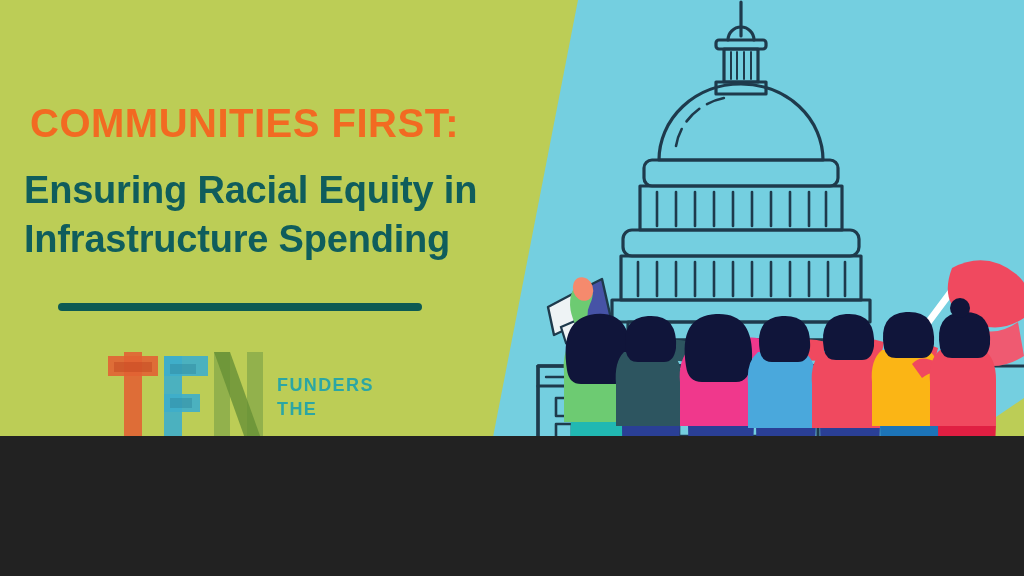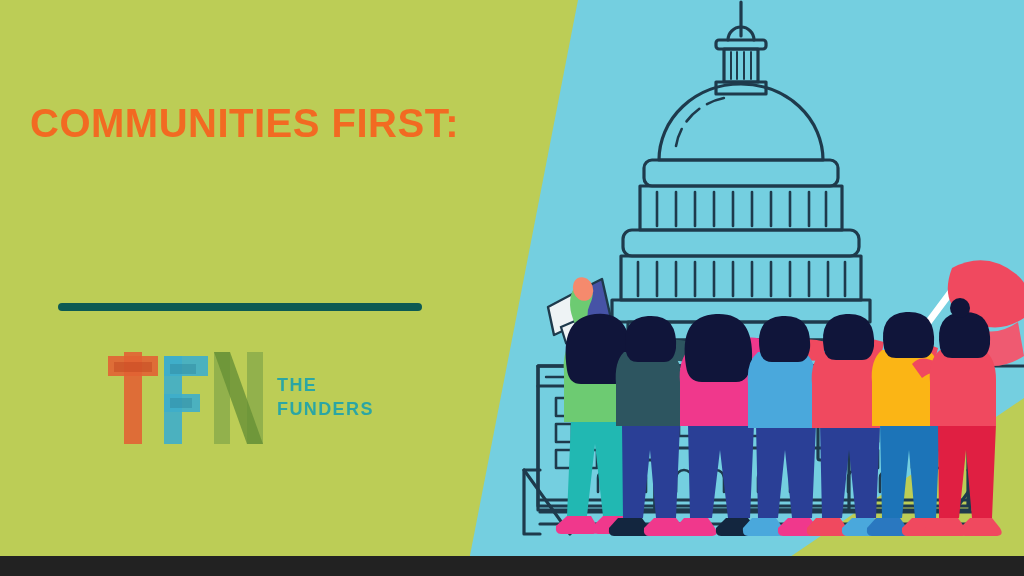--- a/index.html
+++ b/index.html
@@ -1,18 +1,18 @@
 <!DOCTYPE html>
 <html><head>
 <meta charset="utf-8">
 <style>
   html,body{margin:0;padding:0;background:#222;}
   #poster{
     position:relative;
-    width:1024px;height:556px;
+    width:1024px;height:436px;
     overflow:hidden;
     font-family:"Liberation Sans", sans-serif;
     background:#bccd56;
   }
   #bg-svg, #art-svg{position:absolute;top:0;left:0;width:1024px;height:576px;display:block;}
 
   
   #text-col{
     position:absolute;left:0;top:0;width:560px;height:576px;
     z-index:5;
@@ -261,20 +261,22 @@
       <path d="M934 518 h24 l7 10 q5 8 -5 8 h-30 q-6 0 -5 -8 Z" fill="#f0495f"></path>
       <path d="M970 518 h22 l8 10 q5 8 -5 8 h-30 q-6 0 -5 -8 Z" fill="#f0495f"></path>
     </g>
   </svg>
 
   <div id="text-col">
 
     <div id="headline">COMMUNITIES FIRST:</div>
 
     <div id="subline">
+      <div>Ensuring Racial Equity in</div>
+      <div>Infrastructure Spending</div>
     </div>
 
     <div id="rule"></div>
 
     <div id="logo">
       <div id="logo-mark">
         <svg viewBox="0 0 155 92" width="155" height="92">
 
           <g opacity="0.85">
             <rect x="0" y="4" width="50" height="20" fill="#e8502e" opacity="0.9"></rect>
@@ -291,19 +293,19 @@
           </g>
 
           <g opacity="0.9">
             <rect x="106" y="0" width="16" height="92" fill="#8aab4a" opacity="0.92"></rect>
             <rect x="139" y="0" width="16" height="92" fill="#8aab4a" opacity="0.92"></rect>
             <polygon points="106,0 122,0 155,92 139,92" fill="#5e8a33" opacity="0.8"></polygon>
           </g>
         </svg>
       </div>
       <div id="logo-words">
+        <span>FUNDERS</span>
         <span>THE</span>
-        <span>FUNDERS</span>
       </div>
     </div>
   </div>
 
 </div>
 
 </body></html>

